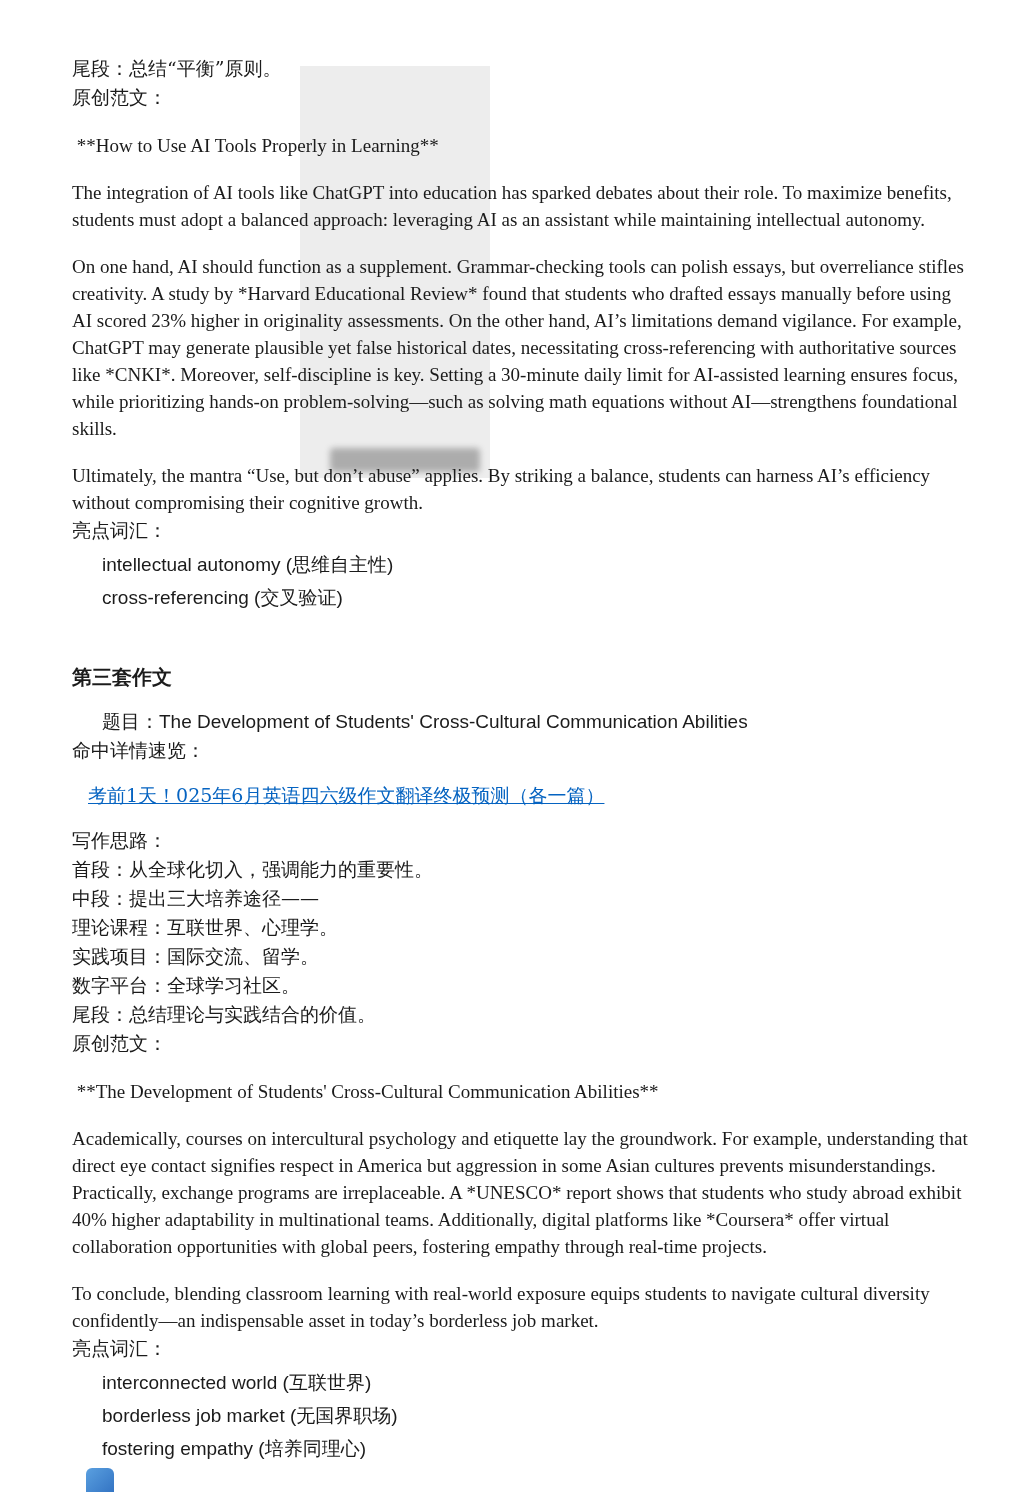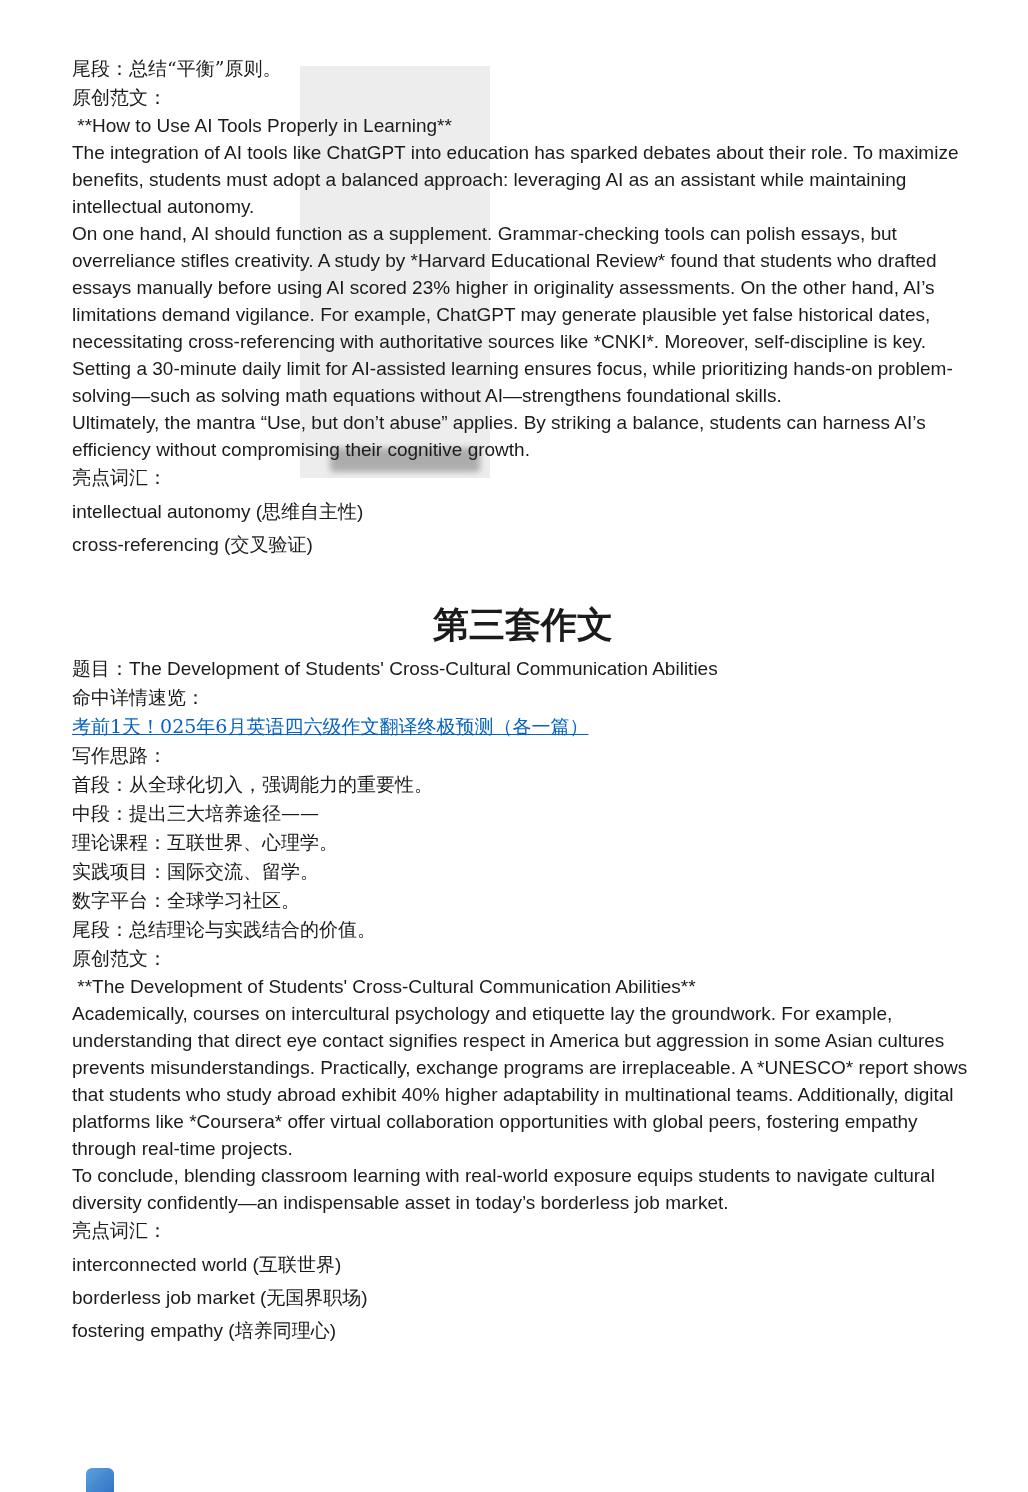--- a/index.html
+++ b/index.html
@@ -44,38 +44,40 @@
   }
   p {
     margin: 0;
     font-size: 19px;
   }
   .zh {
     font-family: "DejaVu Serif", "Liberation Serif", serif;
     line-height: 29px;
   }
   .en {
-    font-family: Liberation Sans, sans-serif;
+    font-family: Liberation Serif, serif;
     line-height: 27px;
+    margin-top: 20px;
   }
   .mixed {
     font-family: "Liberation Sans", "DejaVu Sans", sans-serif;
     line-height: 27px;
+    margin-left: 30px;
   }
   .vocab {
     margin-top: 6px;
   }
   .keep-space {
     white-space: pre-wrap;
   }
   .section-heading {
     font-family: "DejaVu Serif", "Liberation Serif", serif;
-    font-size: 36px;
+    font-size: 20px;
     font-weight: bold;
-    text-align: center;
+    text-align: left;
     margin: 48px 0 12px 0;
     line-height: 36px;
   }
   .pred-link {
     font-family: "DejaVu Serif", "Liberation Serif", serif;
     line-height: 29px;
     font-size: 19px;
     color: #0563c1;
     text-decoration: underline;
     cursor: pointer;
@@ -107,21 +109,21 @@
   <p class="en">On one hand, AI should function as a supplement. Grammar-checking tools can polish essays, but overreliance stifles creativity. A study by *Harvard Educational Review* found that students who drafted essays manually before using AI scored 23% higher in originality assessments. On the other hand, AI’s limitations demand vigilance. For example, ChatGPT may generate plausible yet false historical dates, necessitating cross-referencing with authoritative sources like *CNKI*. Moreover, self-discipline is key. Setting a 30-minute daily limit for AI-assisted learning ensures focus, while prioritizing hands-on problem-solving—such as solving math equations without AI—strengthens foundational skills.</p>
   <p class="en">Ultimately, the mantra “Use, but don’t abuse” applies. By striking a balance, students can harness AI’s efficiency without compromising their cognitive growth.</p>
   <p class="zh">亮点词汇：</p>
   <p class="mixed vocab">intellectual autonomy (思维自主性)</p>
   <p class="mixed vocab">cross-referencing (交叉验证)</p>
 
   <p class="section-heading">第三套作文</p>
 
   <p class="mixed" style="line-height:29px">题目：The Development of Students' Cross-Cultural Communication Abilities</p>
   <p class="zh">命中详情速览：</p>
-  <p style="margin:0"><a class="pred-link">考前1天！025年6月英语四六级作文翻译终极预测（各一篇）</a></p>
+  <p style="margin:16px"><a class="pred-link">考前1天！025年6月英语四六级作文翻译终极预测（各一篇）</a></p>
   <p class="zh">写作思路：</p>
   <p class="zh">首段：从全球化切入，强调能力的重要性。</p>
   <p class="zh">中段：提出三大培养途径——</p>
   <p class="zh">理论课程：互联世界、心理学。</p>
   <p class="zh">实践项目：国际交流、留学。</p>
   <p class="zh">数字平台：全球学习社区。</p>
   <p class="zh">尾段：总结理论与实践结合的价值。</p>
   <p class="zh">原创范文：</p>
   <p class="en keep-space"> **The Development of Students' Cross-Cultural Communication Abilities**</p>
   <p class="en">Academically, courses on intercultural psychology and etiquette lay the groundwork. For example, understanding that direct eye contact signifies respect in America but aggression in some Asian cultures prevents misunderstandings. Practically, exchange programs are irreplaceable. A *UNESCO* report shows that students who study abroad exhibit 40% higher adaptability in multinational teams. Additionally, digital platforms like *Coursera* offer virtual collaboration opportunities with global peers, fostering empathy through real-time projects.</p>

